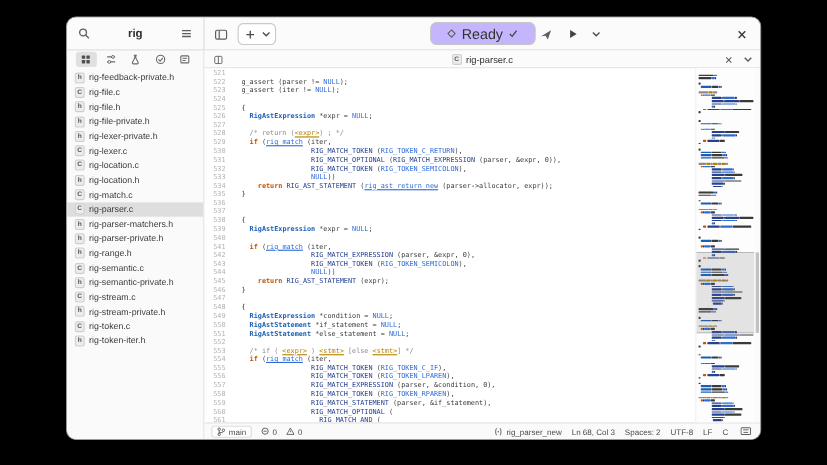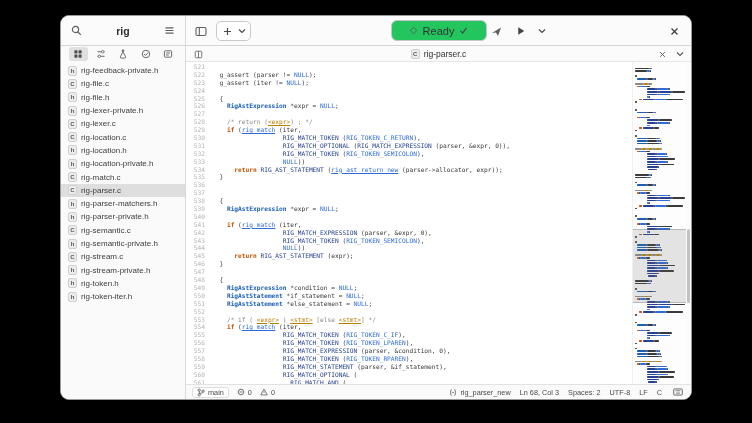--- a/index.html
+++ b/index.html
@@ -13,22 +13,22 @@
   .header-left{width:125px;min-width:125px;border-right:1px solid #d9d9d9;display:flex;align-items:center;
                justify-content:space-between;padding:0 5px}
   .project-title{font-size:10.5px;font-weight:bold;color:#2e2e2e}
   .iconbtn{width:20px;height:20px;border:none;background:transparent;border-radius:4px;display:flex;
            align-items:center;justify-content:center;padding:0;cursor:pointer}
   .header-main{flex:1;position:relative}
   .hm-abs{position:absolute;top:5px}
   .plus-combo{position:absolute;left:30px;top:5px;height:20px;border:1px solid #c9c9c9;border-radius:5px;
               background:#fff;display:flex;align-items:center;padding:0 3px;gap:2px}
   .omnibar{position:absolute;left:50%;top:4px;transform:translateX(-50%);height:21px;width:96px;
-           border:1px solid #c6c6c6;border-radius:6px;background:#22c55e;display:flex;align-items:center;
-           justify-content:center;gap:5px;font-size:11px;color:#333;cursor:pointer}
+           border:1px solid #c6c6c6;border-radius:6px;background:#c4b5fd;display:flex;align-items:center;
+           justify-content:center;gap:5px;font-size:13px;color:#333;cursor:pointer}
   .run-group{position:absolute;left:300px;top:5px;display:flex;gap:5px}
   
   .body{flex:1;display:flex;min-height:0}
   .sidebar{width:125px;min-width:125px;border-right:1px solid #d9d9d9;display:flex;flex-direction:column;background:#fafafa}
   .stack-switcher{height:16px;min-height:16px;display:flex;align-items:center;justify-content:space-evenly;padding:1px 4px}
   .stack-btn{width:19px;height:14px;border:none;background:transparent;border-radius:3px;display:flex;
              align-items:center;justify-content:center;padding:0;cursor:pointer}
   .stack-btn.active{background:#e0e0e0}
   .file-list{flex:1;overflow:hidden;padding-top:2px}
   .frow{height:13.3px;display:flex;align-items:center;gap:4px;padding:0 7px;font-size:8px;color:#3c3c3c;white-space:nowrap;cursor:pointer}
@@ -232,73 +232,77 @@
           <div class="frow">
             <span class="fbadge">C</span>
             <span class="fname">rig-file.c</span>
           </div>
           <div class="frow">
             <span class="fbadge">h</span>
             <span class="fname">rig-file.h</span>
           </div>
           <div class="frow">
             <span class="fbadge">h</span>
+            <span class="fname">rig-file-private.h</span>
+          </div>
+          <div class="frow">
+            <span class="fbadge">h</span>
             <span class="fname">rig-lexer-private.h</span>
           </div>
           <div class="frow">
             <span class="fbadge">C</span>
             <span class="fname">rig-lexer.c</span>
           </div>
           <div class="frow">
             <span class="fbadge">C</span>
             <span class="fname">rig-location.c</span>
           </div>
           <div class="frow">
             <span class="fbadge">h</span>
             <span class="fname">rig-location.h</span>
-          </div>
-          <div class="frow">
-            <span class="fbadge">h</span>
-            <span class="fname">rig-location-private.h</span>
           </div>
           <div class="frow">
             <span class="fbadge">C</span>
             <span class="fname">rig-match.c</span>
           </div>
           <div class="frow sel">
             <span class="fbadge">C</span>
             <span class="fname">rig-parser.c</span>
           </div>
           <div class="frow">
             <span class="fbadge">h</span>
             <span class="fname">rig-parser-matchers.h</span>
           </div>
           <div class="frow">
             <span class="fbadge">h</span>
             <span class="fname">rig-parser-private.h</span>
           </div>
           <div class="frow">
+            <span class="fbadge">h</span>
+            <span class="fname">rig-range.h</span>
+          </div>
+          <div class="frow">
             <span class="fbadge">C</span>
             <span class="fname">rig-semantic.c</span>
           </div>
           <div class="frow">
             <span class="fbadge">h</span>
             <span class="fname">rig-semantic-private.h</span>
           </div>
           <div class="frow">
             <span class="fbadge">C</span>
             <span class="fname">rig-stream.c</span>
           </div>
           <div class="frow">
             <span class="fbadge">h</span>
             <span class="fname">rig-stream-private.h</span>
           </div>
           <div class="frow">
-            <span class="fbadge">h</span>
-            <span class="fname">rig-token.h</span>
+            <span class="fbadge">C</span>
+            <span class="fname">rig-token.c</span>
           </div>
           <div class="frow">
             <span class="fbadge">h</span>
             <span class="fname">rig-token-iter.h</span>
           </div>
         </div>
     </div>
 
     <div class="editor">
       <div class="tabbar">

